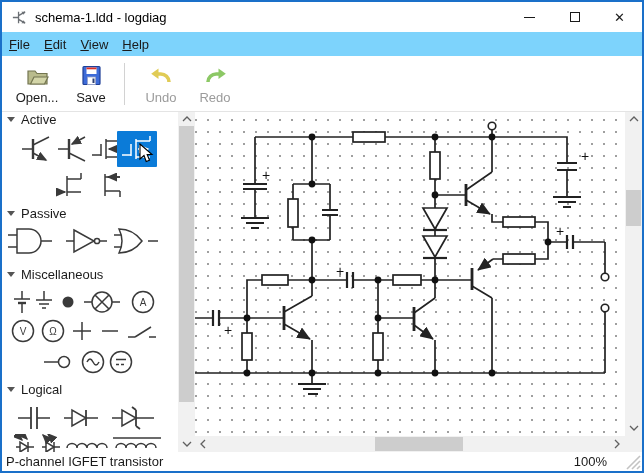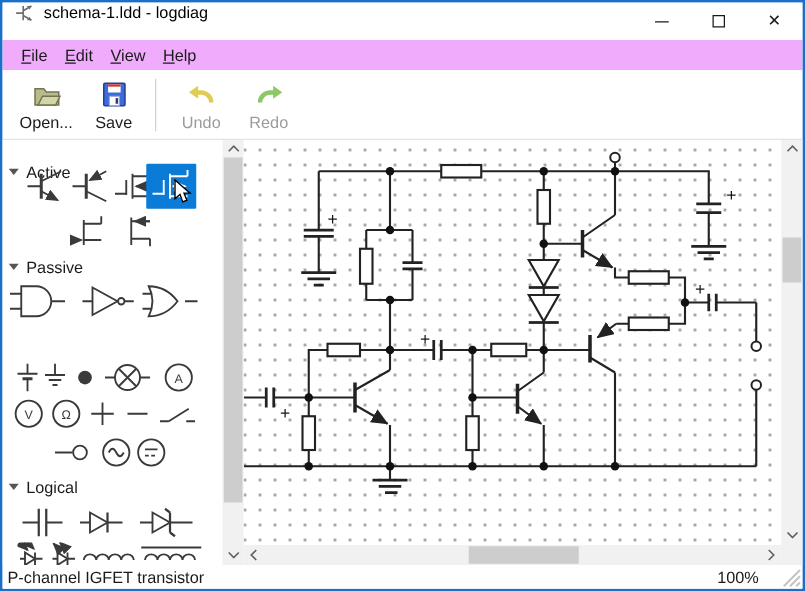--- a/index.html
+++ b/index.html
@@ -1,31 +1,31 @@
 <!DOCTYPE html>
 <html><head>
 <meta charset="utf-8">
 <style>
   * { margin:0; padding:0; box-sizing:border-box; }
   html,body { width:644px; height:473px; }
   body { font-family:"Liberation Sans","DejaVu Sans",sans-serif; font-size:13px; color:#1a1a1a; background:#fff; }
   .window { width:644px; height:473px; border:2px solid #1a70c9; background:#fff; display:flex; flex-direction:column; overflow:hidden; }
 
   
-  .titlebar { height:30px; display:flex; align-items:flex-start; padding-left:9px; background:#fff; flex:0 0 auto; }
+  .titlebar { height:30px; display:flex; align-items:center; padding-left:9px; background:#fff; flex:0 0 auto; }
   .titlebar .app-ico { width:17px; height:17px; margin-right:7px; }
   .title-text { font-size:13px; color:#000; }
   .win-controls { margin-left:auto; display:flex; height:100%; }
   .wc { width:45px; height:100%; display:flex; align-items:center; justify-content:center; color:#1a1a1a; }
   .wc-min i { display:block; width:11px; height:1px; background:#1a1a1a; }
   .wc-max i { display:block; width:10px; height:10px; border:1px solid #1a1a1a; }
   .wc-close { font-size:13px; }
 
   
-  .menubar { height:24px; display:flex; align-items:center; padding-left:8px; background:#f0abfc; flex:0 0 auto; }
+  .menubar { height:24px; display:flex; align-items:center; padding-left:0; background:#7dd3fc; flex:0 0 auto; }
   .menu-item { padding:3px 7px; }
 
   
   .toolbar { height:56px; display:flex; align-items:center; padding-left:8px; background:#fff; border-bottom:1px solid #e4e4e4; flex:0 0 auto; }
   .tbtn { width:54px; display:flex; flex-direction:column; align-items:center; justify-content:center; gap:2px; }
   .tbtn svg { width:25px; height:25px; }
   .tbtn .tlabel { font-size:13px; color:#1c1c1c; }
   .tbtn.disabled .tlabel { color:#9b9b9b; }
   .tsep { width:1px; height:42px; background:#d2d2d2; margin:0 9px 0 6px; }
 
@@ -126,21 +126,21 @@
         <polygon points="15.5,5.6 15.5,16 22.8,10.8" fill="#8cc865"></polygon>
       </svg>
       <span class="tlabel">Redo</span>
     </div>
   </div>
 
   <div class="main">
 
     <div class="sidebar">
 
-      <div class="sec-hdr" style="top:18px">
+      <div class="sec-hdr" style="top:0">
         <span class="tri"></span>
         <span>Active</span>
       </div>
       <div class="pal" style="left:18px;top:22px">
         <svg width="34" height="30">
           <g class="pstroke">
               <path d="M2,15 H13 M13,11 L29,3"></path>
               <path d="M13,5 V25" stroke-width="2.4"></path>
             </g>
           <line x1="13" y1="19" x2="26" y2="26" class="pstroke" marker-end="url(#parr)"></line>
@@ -212,20 +212,24 @@
         </svg>
       </div>
       <div class="pal" style="left:110px;top:114px">
         <svg width="48" height="30">
           <g class="pstroke">
               <path d="M2,9 H9 M2,21 H9 M7,3 q14,0 23,12 q-9,12 -23,12 q6,-12 0,-24 z M36,15 H46"></path>
             </g>
         </svg>
       </div>
 
+      <div class="sec-hdr" style="top:155px">
+        <span class="tri"></span>
+        <span>Miscellaneous</span>
+      </div>
       <div class="pal" style="left:10px;top:177px">
         <svg width="20" height="26">
           <g class="pstroke">
               <path d="M10,2 V10 M2,10 H18 M10,14 V24"></path>
               <path d="M6,14 H14" stroke-width="2.4"></path>
             </g>
         </svg>
       </div>
       <div class="pal" style="left:32px;top:177px">
         <svg width="20" height="26">

